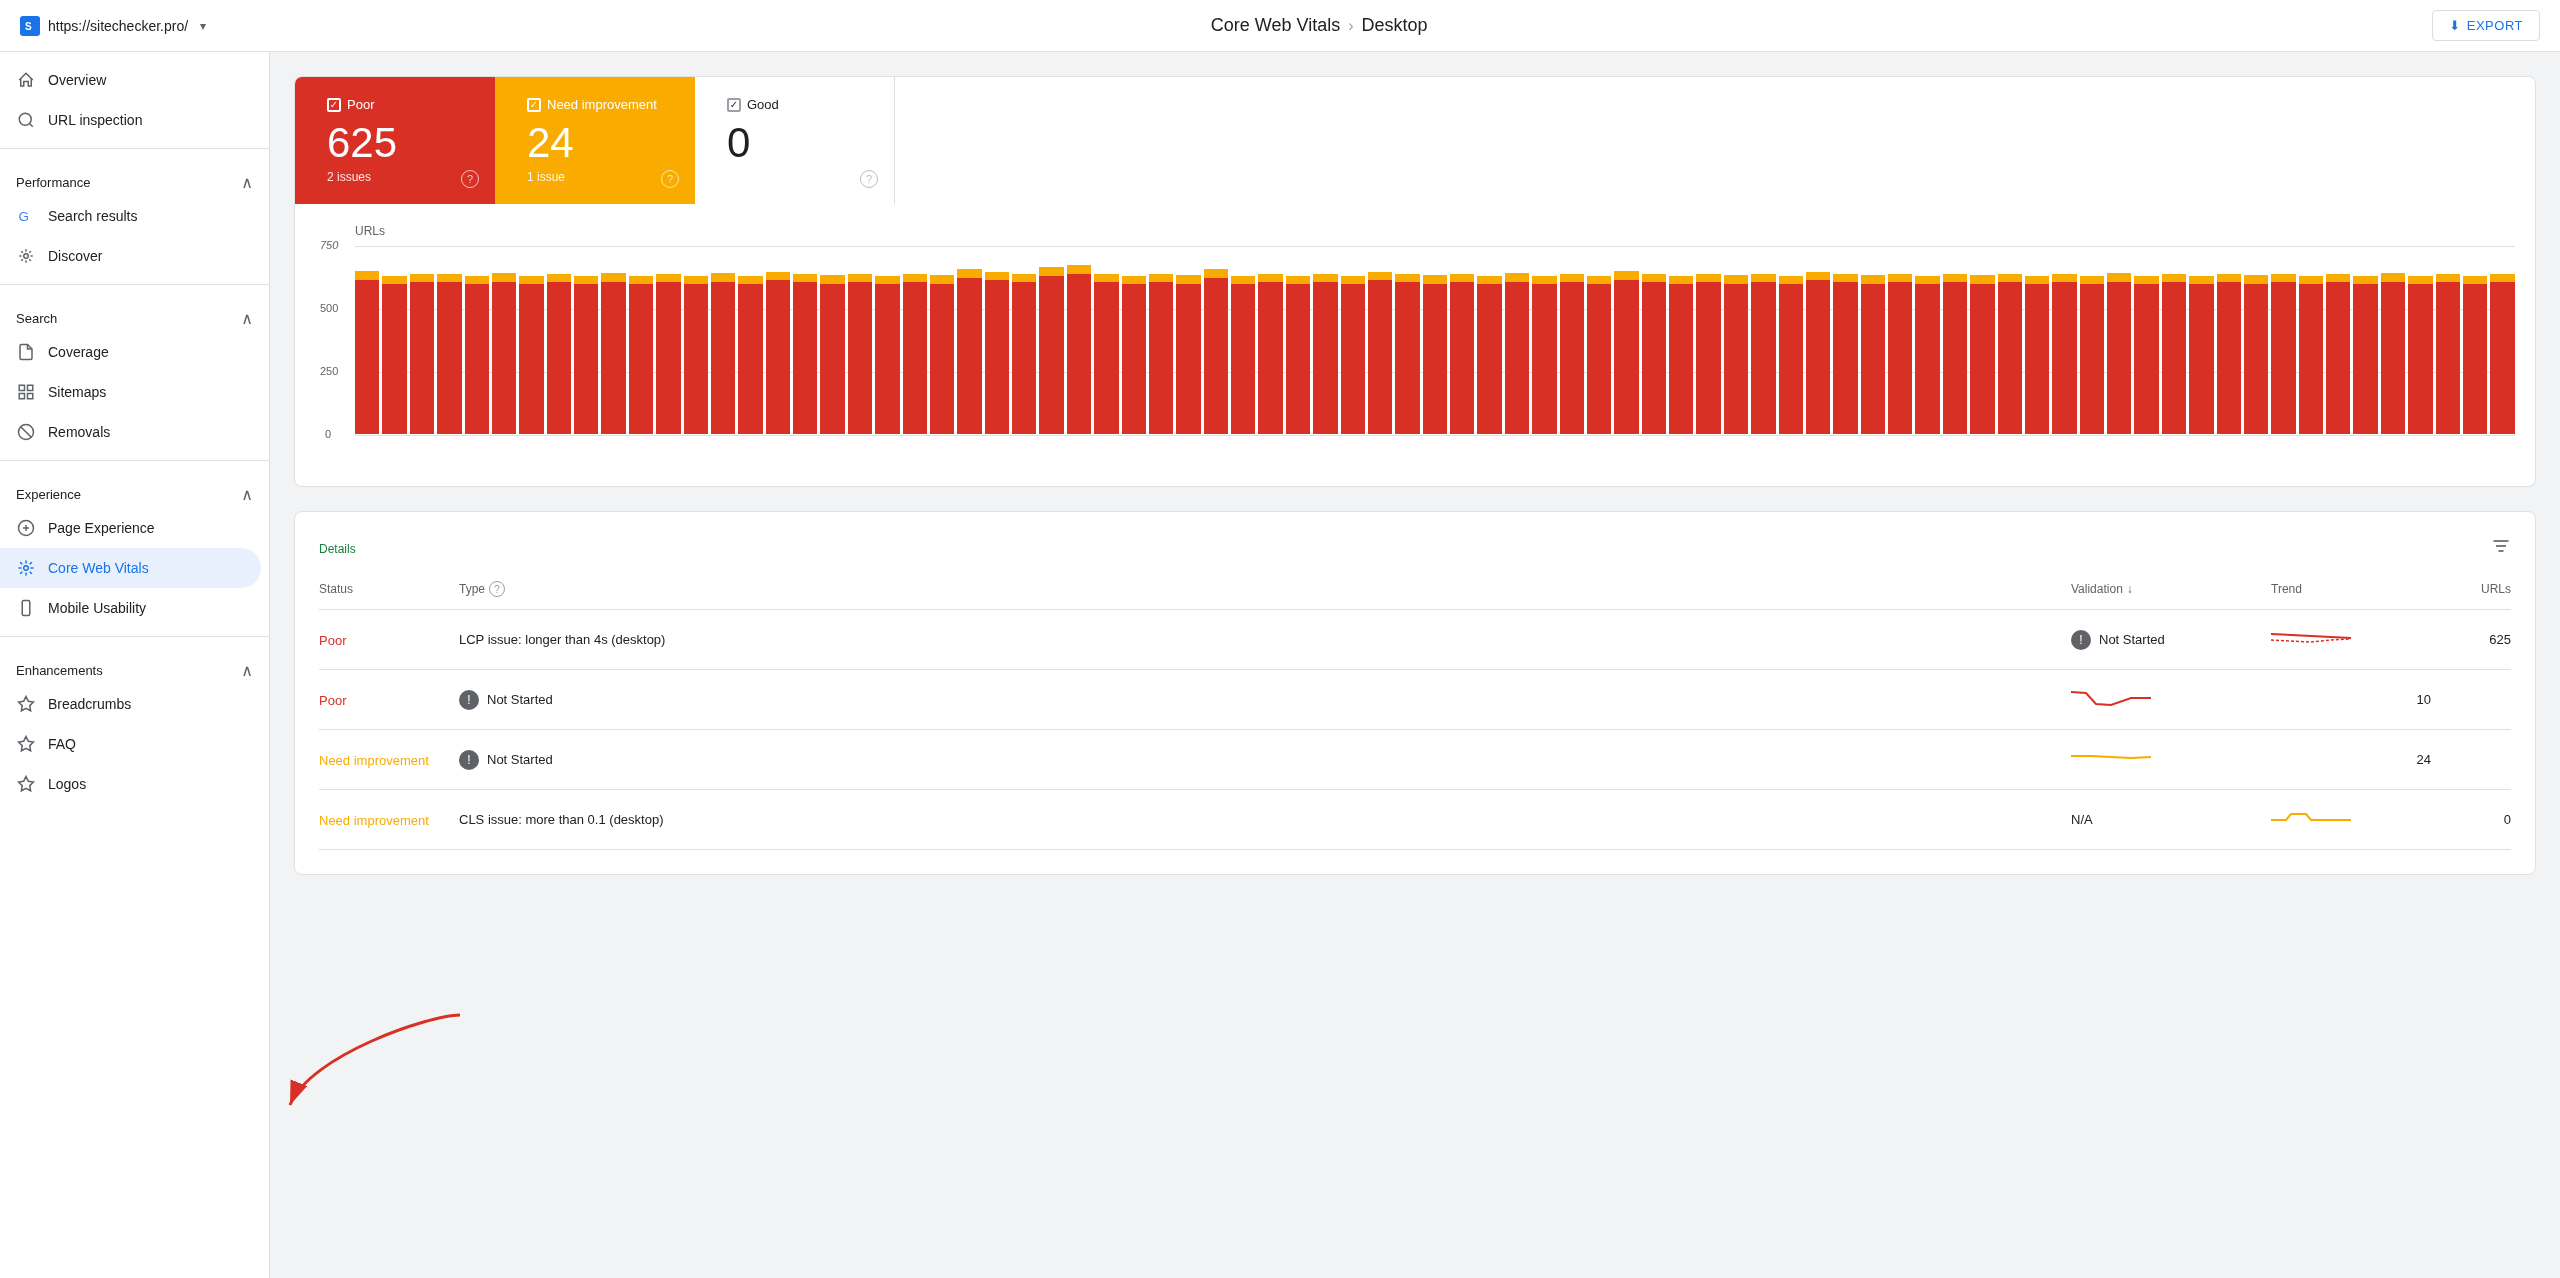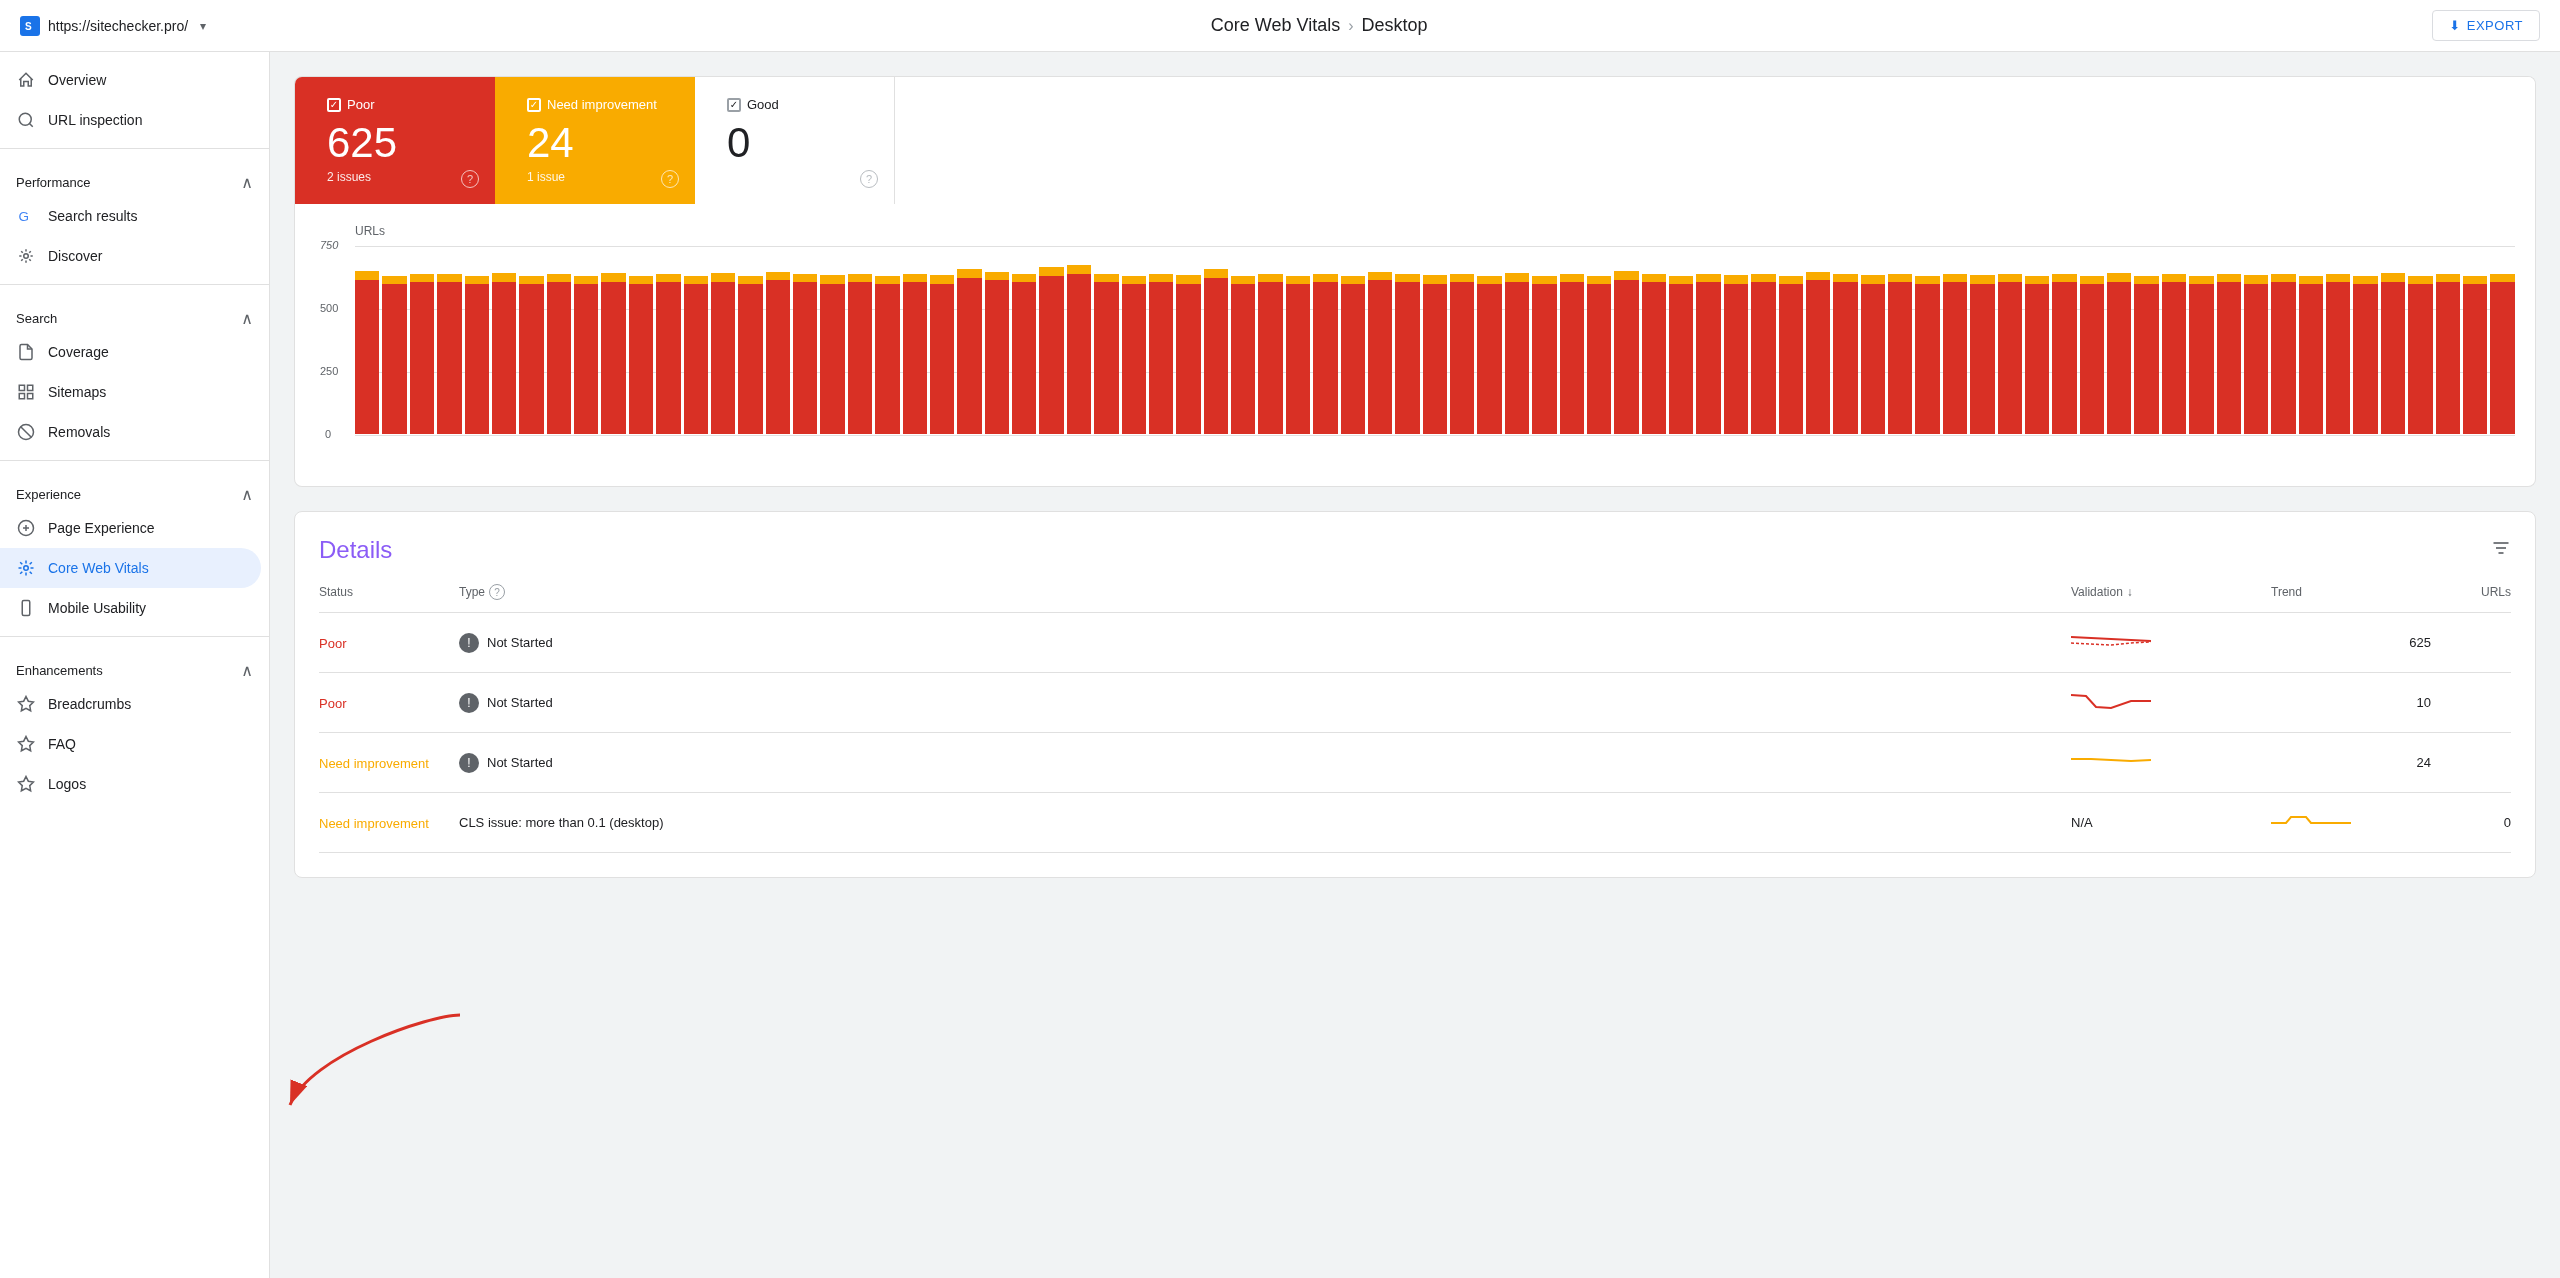--- a/index.html
+++ b/index.html
@@ -71,21 +71,21 @@
     .chart-container {
       background: #fff; border: 1px solid #e0e0e0; border-top: none; padding: 20px;
       margin-bottom: 24px; border-radius: 0 0 8px 8px;
     }
     .chart-y-label { font-size: 12px; color: #5f6368; margin-bottom: 8px; }
     .chart-wrapper { position: relative; padding-left: 40px; }
 
     
     .details-section { background: #fff; border: 1px solid #e0e0e0; border-radius: 8px; padding: 24px; }
     .details-header { display: flex; align-items: center; justify-content: space-between; margin-bottom: 20px; }
-    .details-title { font-size: 24px; font-weight: 400; color: #8b5cf6; }
+    .details-title { font-size: 12px; font-weight: 400; color: #15803d; }
     .filter-icon { color: #5f6368; font-size: 18px; cursor: pointer; }
     .table-header { display: grid; grid-template-columns: 140px 1fr 200px 160px 80px; gap: 0; padding: 0 0 12px 0; border-bottom: 1px solid #e0e0e0; }
     .table-header-cell { font-size: 12px; color: #5f6368; display: flex; align-items: center; gap: 4px; }
     .table-row { display: grid; grid-template-columns: 140px 1fr 200px 160px 80px; gap: 0; padding: 16px 0; border-bottom: 1px solid #e0e0e0; align-items: center; }
     .status-poor-text { color: #d93025; font-size: 13px; }
     .status-need-text { color: #f9ab00; font-size: 13px; }
     .row-type { font-size: 13px; color: #202124; }
     .validation-cell { display: flex; align-items: center; gap: 8px; font-size: 13px; color: #202124; }
     .not-started-icon { width: 20px; height: 20px; background: #5f6368; border-radius: 50%; display: flex; align-items: center; justify-content: center; color: white; font-size: 12px; flex-shrink: 0; }
     .urls-count { font-size: 13px; color: #202124; text-align: right; }
@@ -680,20 +680,21 @@
         </div>
         <div class="table-header-cell" style="justify-content: flex-end;">
           <span>URLs</span>
         </div>
       </div>
 
       <div class="table-row">
         <div>
           <span class="status-poor-text" style="cursor:pointer;">Poor</span>
         </div>
+        <div class="row-type">LCP issue: longer than 4s (desktop)</div>
         <div class="validation-cell">
           <div class="not-started-icon">!</div>
           <span>Not Started</span>
         </div>
         <div>
           <svg width="80" height="24" viewBox="0 0 80 24">
             <polyline points="0,8 20,9 40,10 60,11 80,12" fill="none" stroke="#d93025" stroke-width="2"></polyline>
             <polyline points="0,14 20,15 40,16 60,14 80,13" fill="none" stroke="#d93025" stroke-width="1.5" stroke-dasharray="3,2"></polyline>
           </svg>
         </div>

